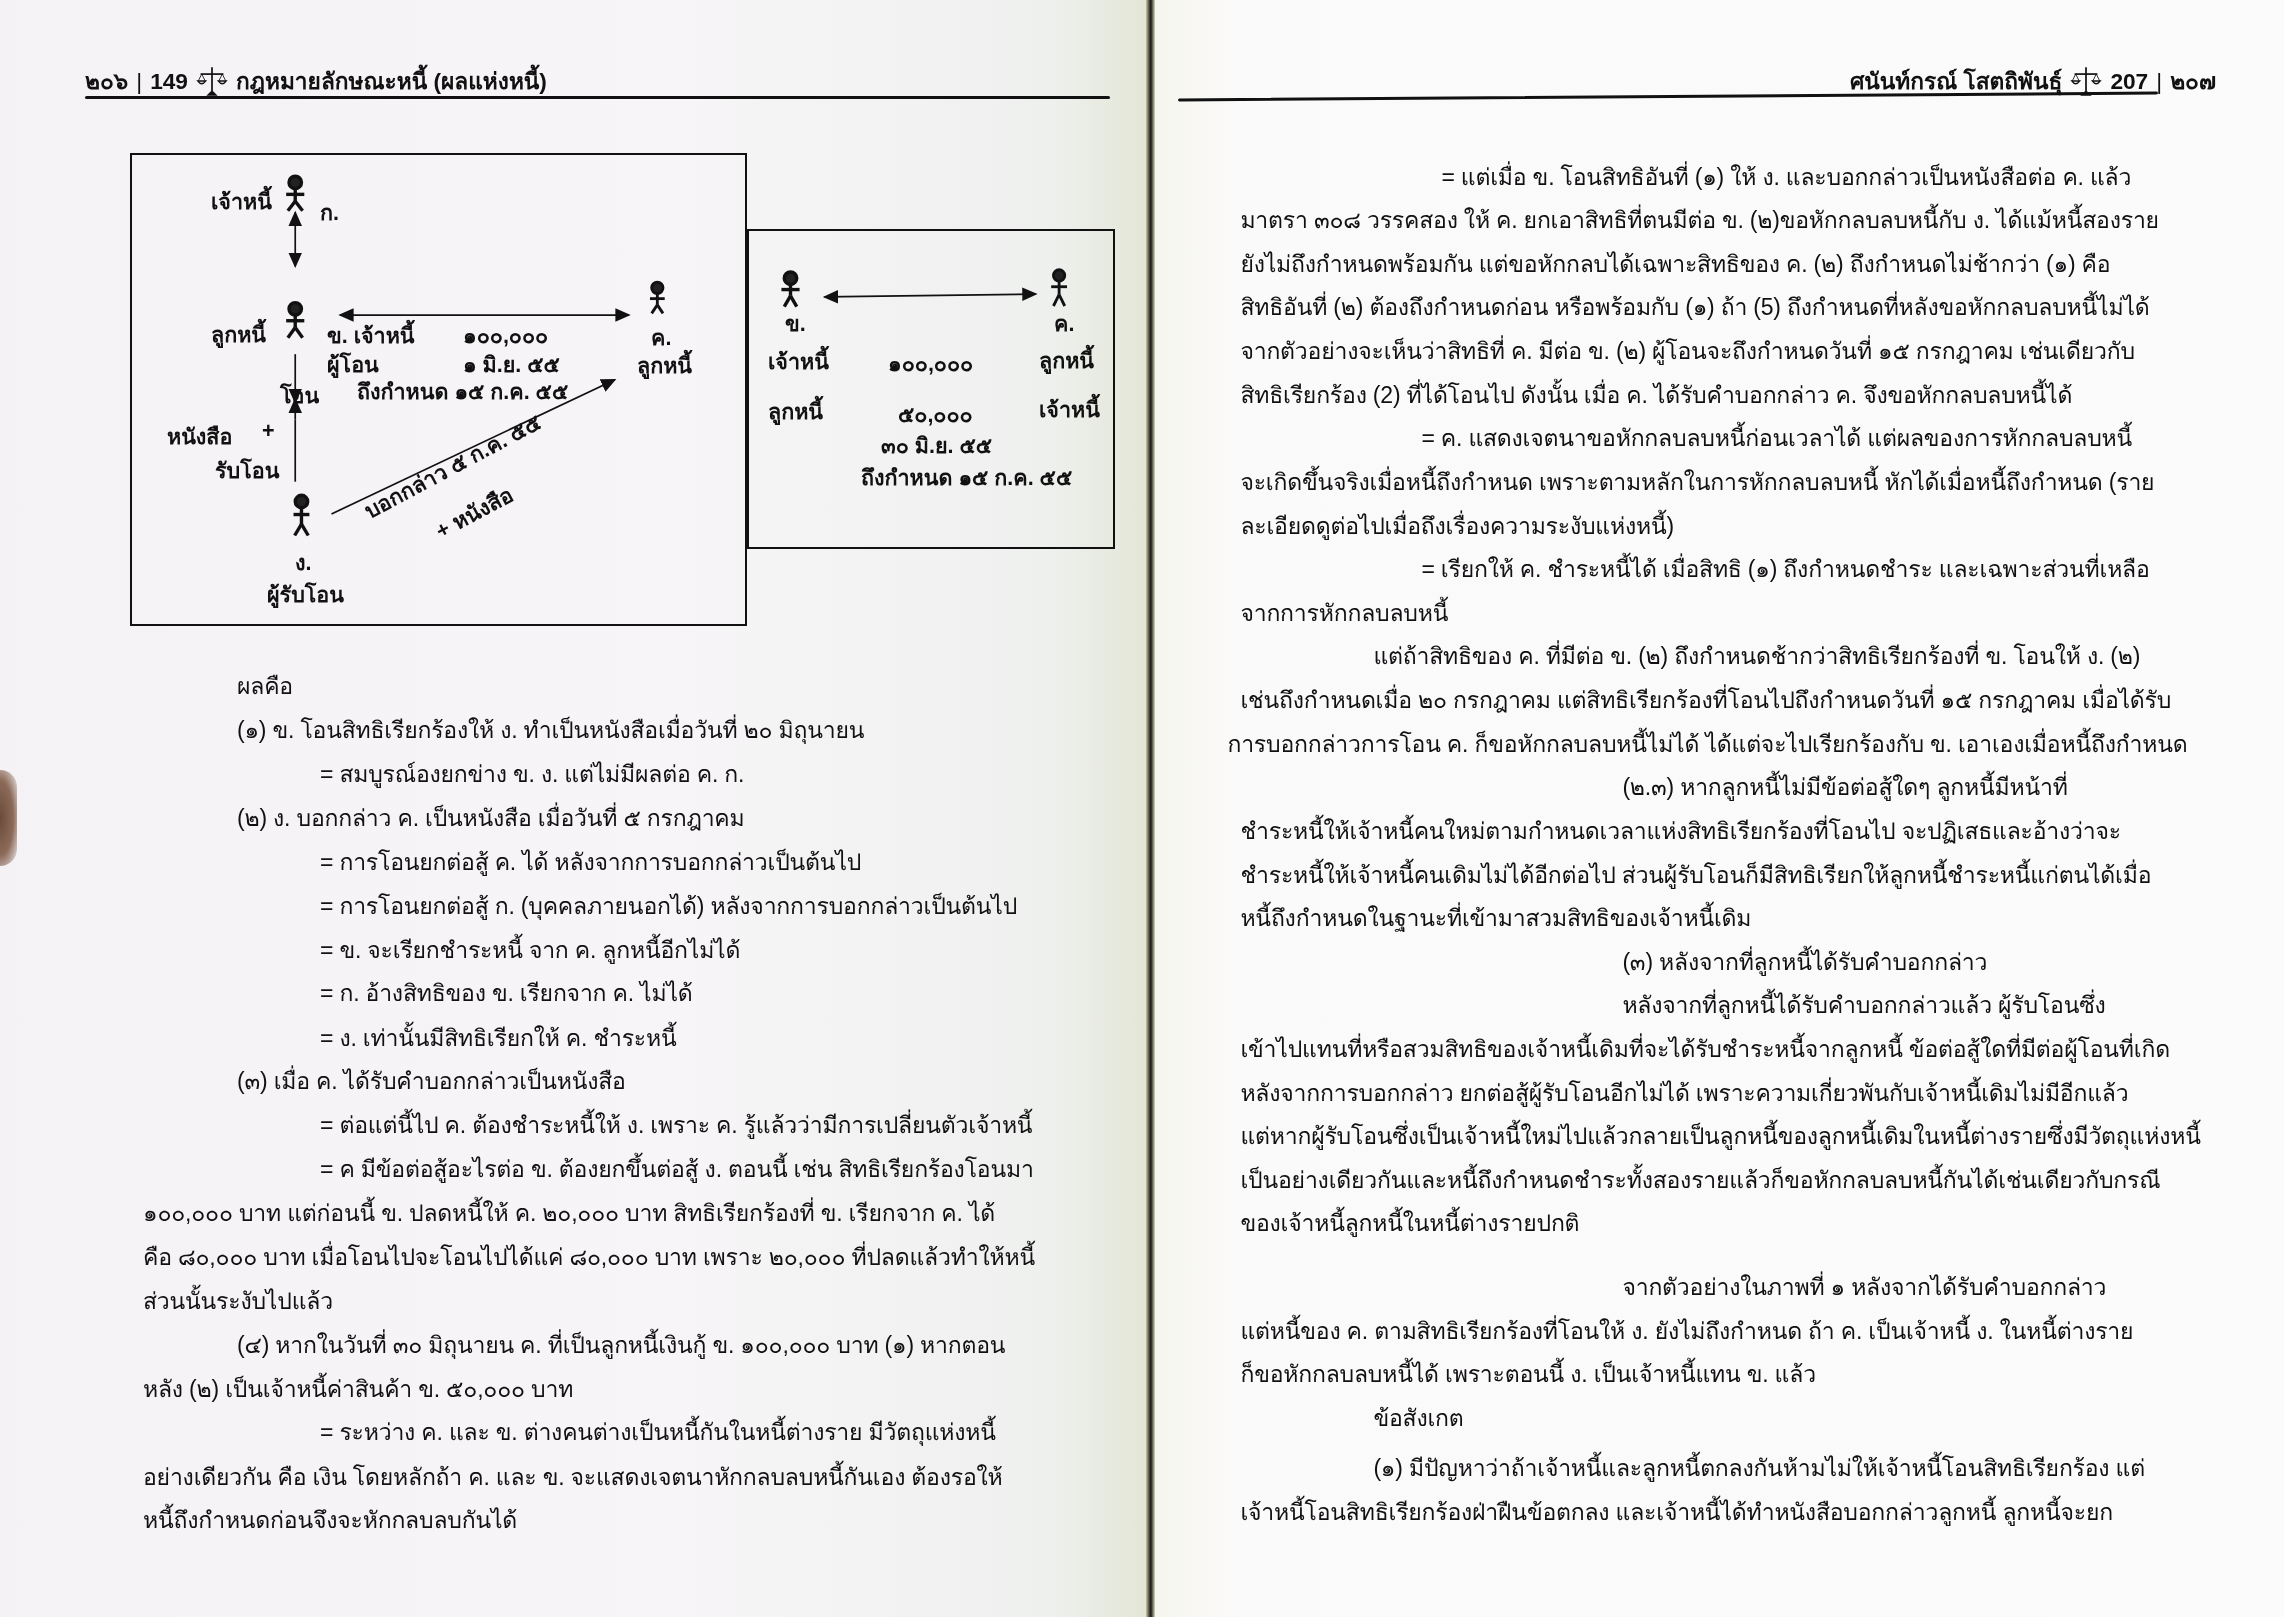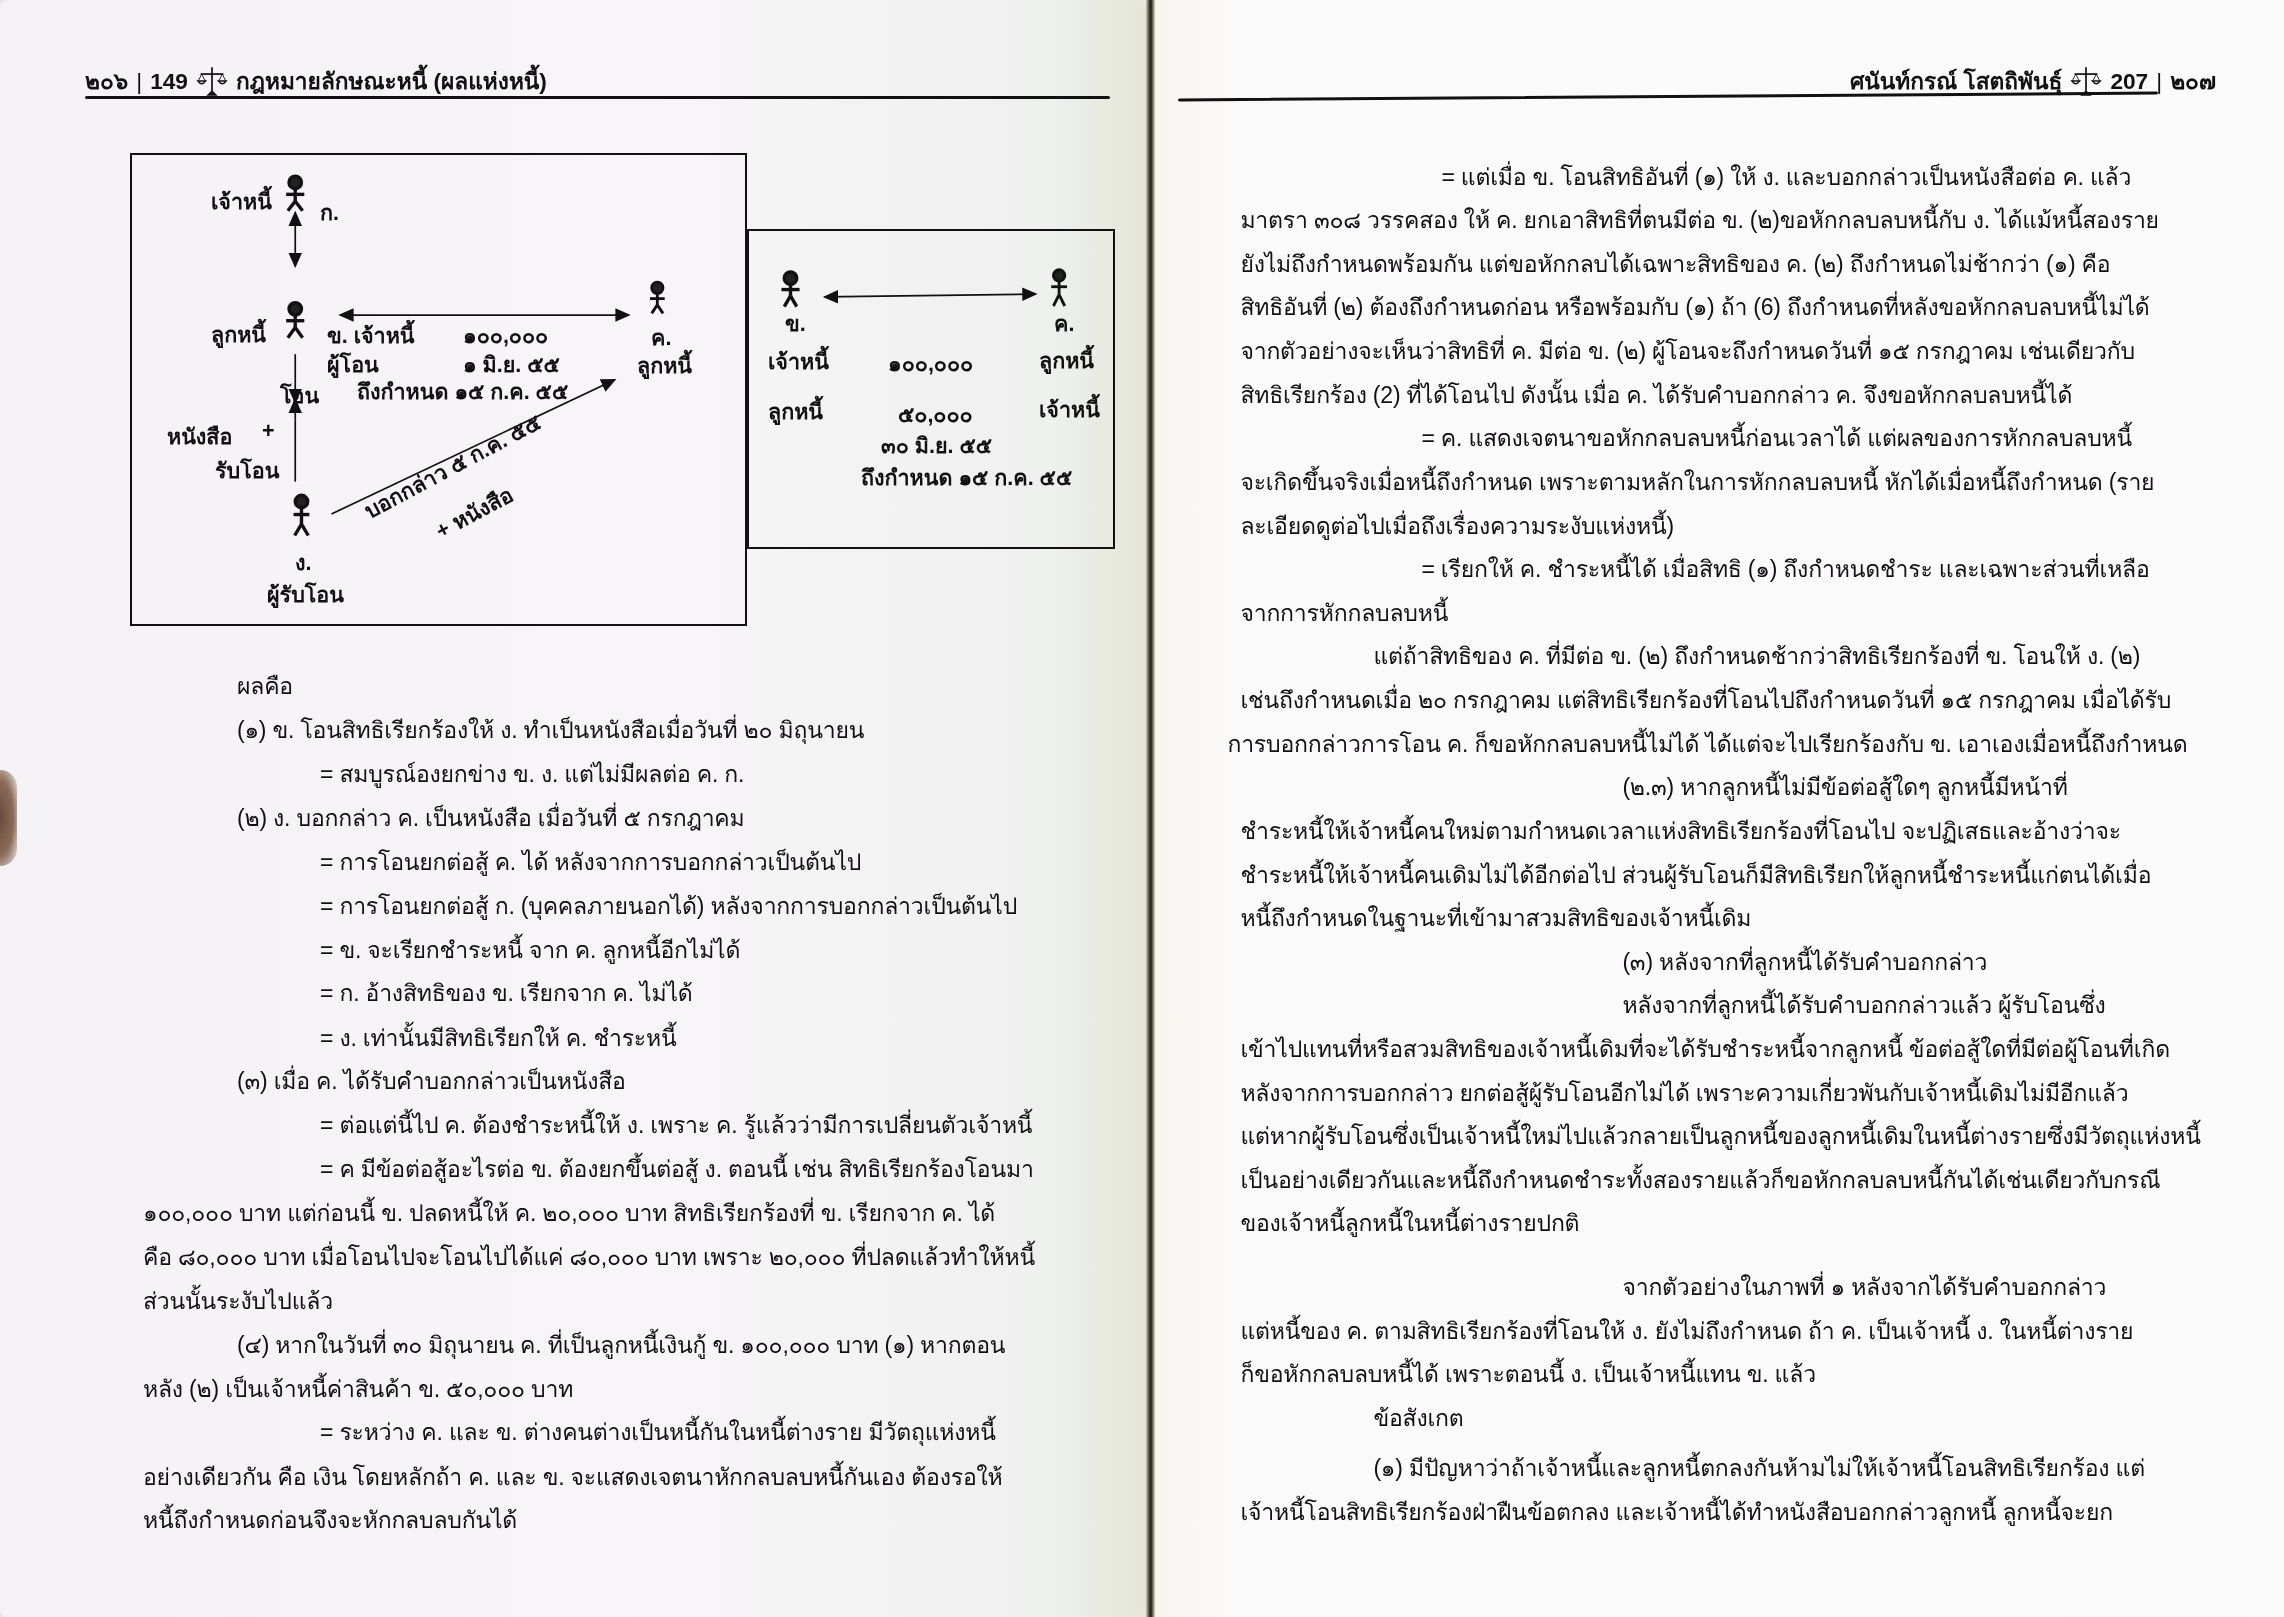--- a/index.html
+++ b/index.html
@@ -10,21 +10,20 @@
     color:#141214;
     position:relative;
   }
   .spread { position:absolute; inset:0; display:flex; }
   .page {
     position:relative; height:1618px; box-sizing:border-box;
   }
   .page.left {
     width:1292px;
     background:linear-gradient(90deg,#f4f2f5 0%,#f7f5f7 60%,#eef0ee 92%,#e3e6d6 100%);
-    border-radius:9px;
   }
   .gutter {
     width:10.2px; height:1618px;
     background:linear-gradient(90deg,#c9c9a8 0%,#2a2a20 45%,#1a1a14 55%,#d8d6b8 100%);
   }
   .page.right {
     width:1272px;
     background:linear-gradient(90deg,#f6f6ee 0%,#fbfafb 8%,#fcfbfc 100%);
   }
   .thumb {
@@ -230,21 +229,21 @@
       <span>207</span>
       <span style="font-weight:normal">|</span>
       <span>๒๐๗</span>
     </div>
     <div class="head-rule"></div>
 
     <div>
       <span class="line" style="left:286px;top:159px">=  แต่เมื่อ ข. โอนสิทธิอันที่ (๑) ให้ ง. และบอกกล่าวเป็นหนังสือต่อ ค. แล้ว</span>
       <span class="line" style="left:85px;top:202px">มาตรา ๓๐๘ วรรคสอง  ให้ ค. ยกเอาสิทธิที่ตนมีต่อ ข. (๒)ขอหักกลบลบหนี้กับ ง. ได้แม้หนี้สองราย</span>
       <span class="line" style="left:85px;top:246px">ยังไม่ถึงกำหนดพร้อมกัน  แต่ขอหักกลบได้เฉพาะสิทธิของ ค. (๒) ถึงกำหนดไม่ช้ากว่า (๑) คือ</span>
-      <span class="line" style="left:85px;top:289px">สิทธิอันที่ (๒) ต้องถึงกำหนดก่อน  หรือพร้อมกับ (๑) ถ้า (6) ถึงกำหนดที่หลังขอหักกลบลบหนี้ไม่ได้</span>
+      <span class="line" style="left:85px;top:289px">สิทธิอันที่ (๒) ต้องถึงกำหนดก่อน  หรือพร้อมกับ (๑) ถ้า (5) ถึงกำหนดที่หลังขอหักกลบลบหนี้ไม่ได้</span>
       <span class="line" style="left:85px;top:333px">จากตัวอย่างจะเห็นว่าสิทธิที่ ค. มีต่อ ข. (๒) ผู้โอนจะถึงกำหนดวันที่ ๑๕ กรกฎาคม  เช่นเดียวกับ</span>
       <span class="line" style="left:85px;top:377px">สิทธิเรียกร้อง (2) ที่ได้โอนไป  ดังนั้น  เมื่อ ค. ได้รับคำบอกกล่าว ค. จึงขอหักกลบลบหนี้ได้</span>
       <span class="line" style="left:266px;top:420px">=  ค. แสดงเจตนาขอหักกลบลบหนี้ก่อนเวลาได้  แต่ผลของการหักกลบลบหนี้</span>
       <span class="line" style="left:85px;top:464px">จะเกิดขึ้นจริงเมื่อหนี้ถึงกำหนด  เพราะตามหลักในการหักกลบลบหนี้  หักได้เมื่อหนี้ถึงกำหนด (ราย</span>
       <span class="line" style="left:85px;top:508px">ละเอียดดูต่อไปเมื่อถึงเรื่องความระงับแห่งหนี้)</span>
       <span class="line" style="left:266px;top:551px">=  เรียกให้ ค. ชำระหนี้ได้  เมื่อสิทธิ (๑) ถึงกำหนดชำระ  และเฉพาะส่วนที่เหลือ</span>
       <span class="line" style="left:85px;top:595px">จากการหักกลบลบหนี้</span>
       <span class="line" style="left:218px;top:638px">แต่ถ้าสิทธิของ ค. ที่มีต่อ ข.  (๒) ถึงกำหนดช้ากว่าสิทธิเรียกร้องที่ ข. โอนให้ ง. (๒)</span>
       <span class="line" style="left:85px;top:682px">เช่นถึงกำหนดเมื่อ ๒๐ กรกฎาคม   แต่สิทธิเรียกร้องที่โอนไปถึงกำหนดวันที่ ๑๕ กรกฎาคม เมื่อได้รับ</span>
       <span class="line" style="left:72px;top:726px">การบอกกล่าวการโอน ค. ก็ขอหักกลบลบหนี้ไม่ได้  ได้แต่จะไปเรียกร้องกับ ข. เอาเองเมื่อหนี้ถึงกำหนด</span>

